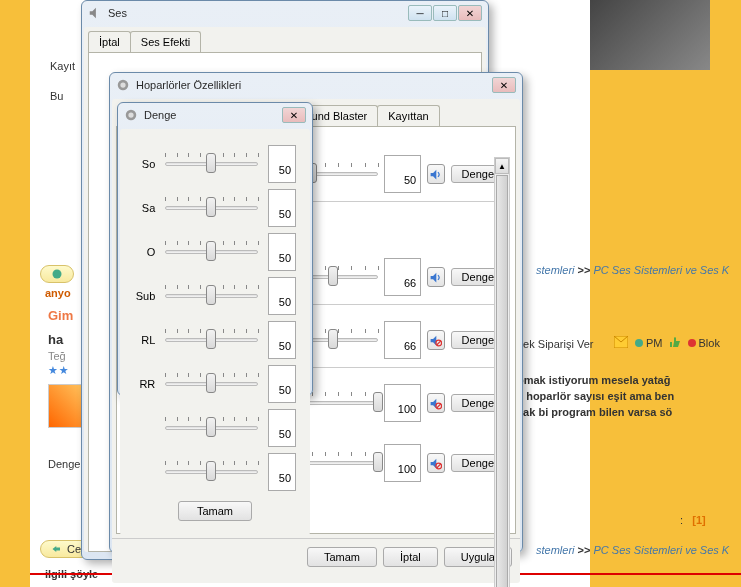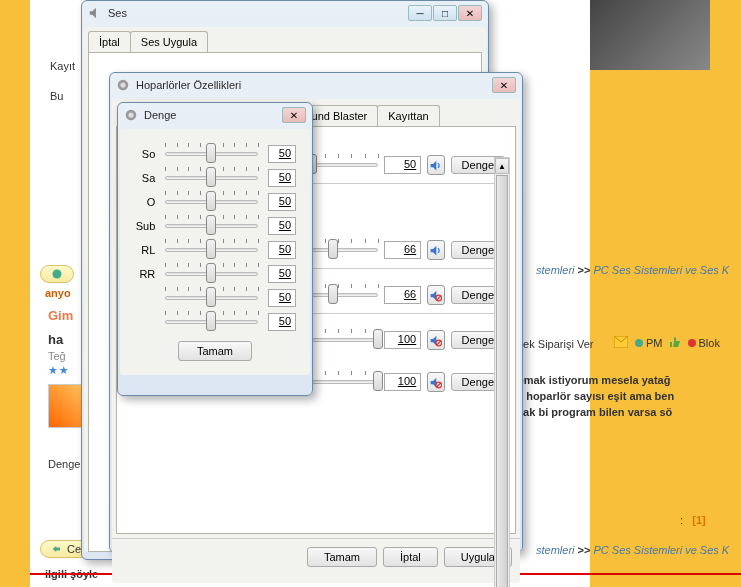--- a/index.html
+++ b/index.html
@@ -25,21 +25,21 @@
   .tab { padding: 4px 10px; border: 1px solid #b4b4a8; border-bottom: none; background: #f2f2ee; border-radius: 3px 3px 0 0; margin-right: -1px; cursor: pointer; }
   .tab.active { background: #fff; position: relative; z-index: 2; }
   .tabpanel { border: 1px solid #b4b4a8; background: #fff; margin: 0 4px 4px 4px; height: 480px; padding: 10px; }
   .channel { padding: 2px 0 6px 0; }
   .channel-row { display: flex; align-items: center; gap: 6px; margin-left: 120px; }
   .chlabel { margin-left: 20px; font-size: 11px; margin-bottom: 2px; }
   .track { position: relative; width: 170px; height: 18px; }
   .rail { position: absolute; left: 0; right: 0; top: 50%; height: 4px; margin-top: -2px; background: linear-gradient(#ddd,#f6f6f6); border-radius: 2px; border: 1px solid #bbb; }
   .tick { position: absolute; top: -2px; width: 1px; height: 4px; background: #888; }
   .thumb { position: absolute; top: -2px; width: 10px; height: 20px; background: linear-gradient(#f2f2f2,#d9d9d9); border: 1px solid #888; border-radius: 3px; cursor: pointer; }
-  .valbox { width: 46px; height: 18px; border: 1px solid #aaa; background: #fff; text-align: right; padding: 1px 4px; text-decoration: underline; }
+  .valbox { width: 46px; height: 18px; border: 1px solid #aaa; background: #fff; text-align: right; padding: 18px 4px; }
   .icobtn { width: 22px; height: 20px; border: 1px solid #999; border-radius: 3px; background: linear-gradient(#f8f8f8,#e4e4e4); display: flex; align-items: center; justify-content: center; cursor: pointer; }
   .icobtn svg { width: 13px; height: 13px; }
   .sep { border: none; border-top: 1px solid #ccc; margin: 8px 0; }
   .dlgbtns { display: flex; justify-content: flex-end; gap: 6px; padding: 8px; border-top: 1px solid #ccc; background: #f2f2ee; }
   .dlgbtns .btn { padding: 3px 16px; }
   .scrollbar { position: absolute; right: 5px; top: 30px; width: 16px; height: 460px; background: #eee; border: 1px solid #ccc; display: flex; flex-direction: column; }
   .sbbtn { height: 16px; background: linear-gradient(#f4f4f4,#ddd); border: 1px solid #bbb; display: flex; align-items: center; justify-content: center; font-size: 8px; cursor: pointer; }
   .sbthumb { flex: 1; background: linear-gradient(90deg,#e8e8e8,#d0d0d0); border: 1px solid #aaa; margin: 1px; }
   
   .denge-body { padding: 10px 14px 14px 14px; }
@@ -120,21 +120,21 @@
     <span class="title-txt">Ses</span>
     <div class="winbtns">
       <div class="winbtn">─</div>
       <div class="winbtn">□</div>
       <div class="winbtn clos">✕</div>
     </div>
   </div>
   <div class="client">
     <div class="tabs">
       <div class="tab">İptal</div>
-      <div class="tab">Ses Uygula</div>
+      <div class="tab">Ses Efekti</div>
     </div>
     <div class="tabpanel" style="height:500px"></div>
   </div>
 </div>
 
 <div class="window" style="left:109px;top:72px;width:414px;height:481px">
   <div class="titlebar">
     <svg class="title-ico" viewBox="0 0 16 16">
         <circle cx="8" cy="8" r="6" fill="#999"></circle>
         <circle cx="8" cy="8" r="3" fill="#ddd"></circle>

